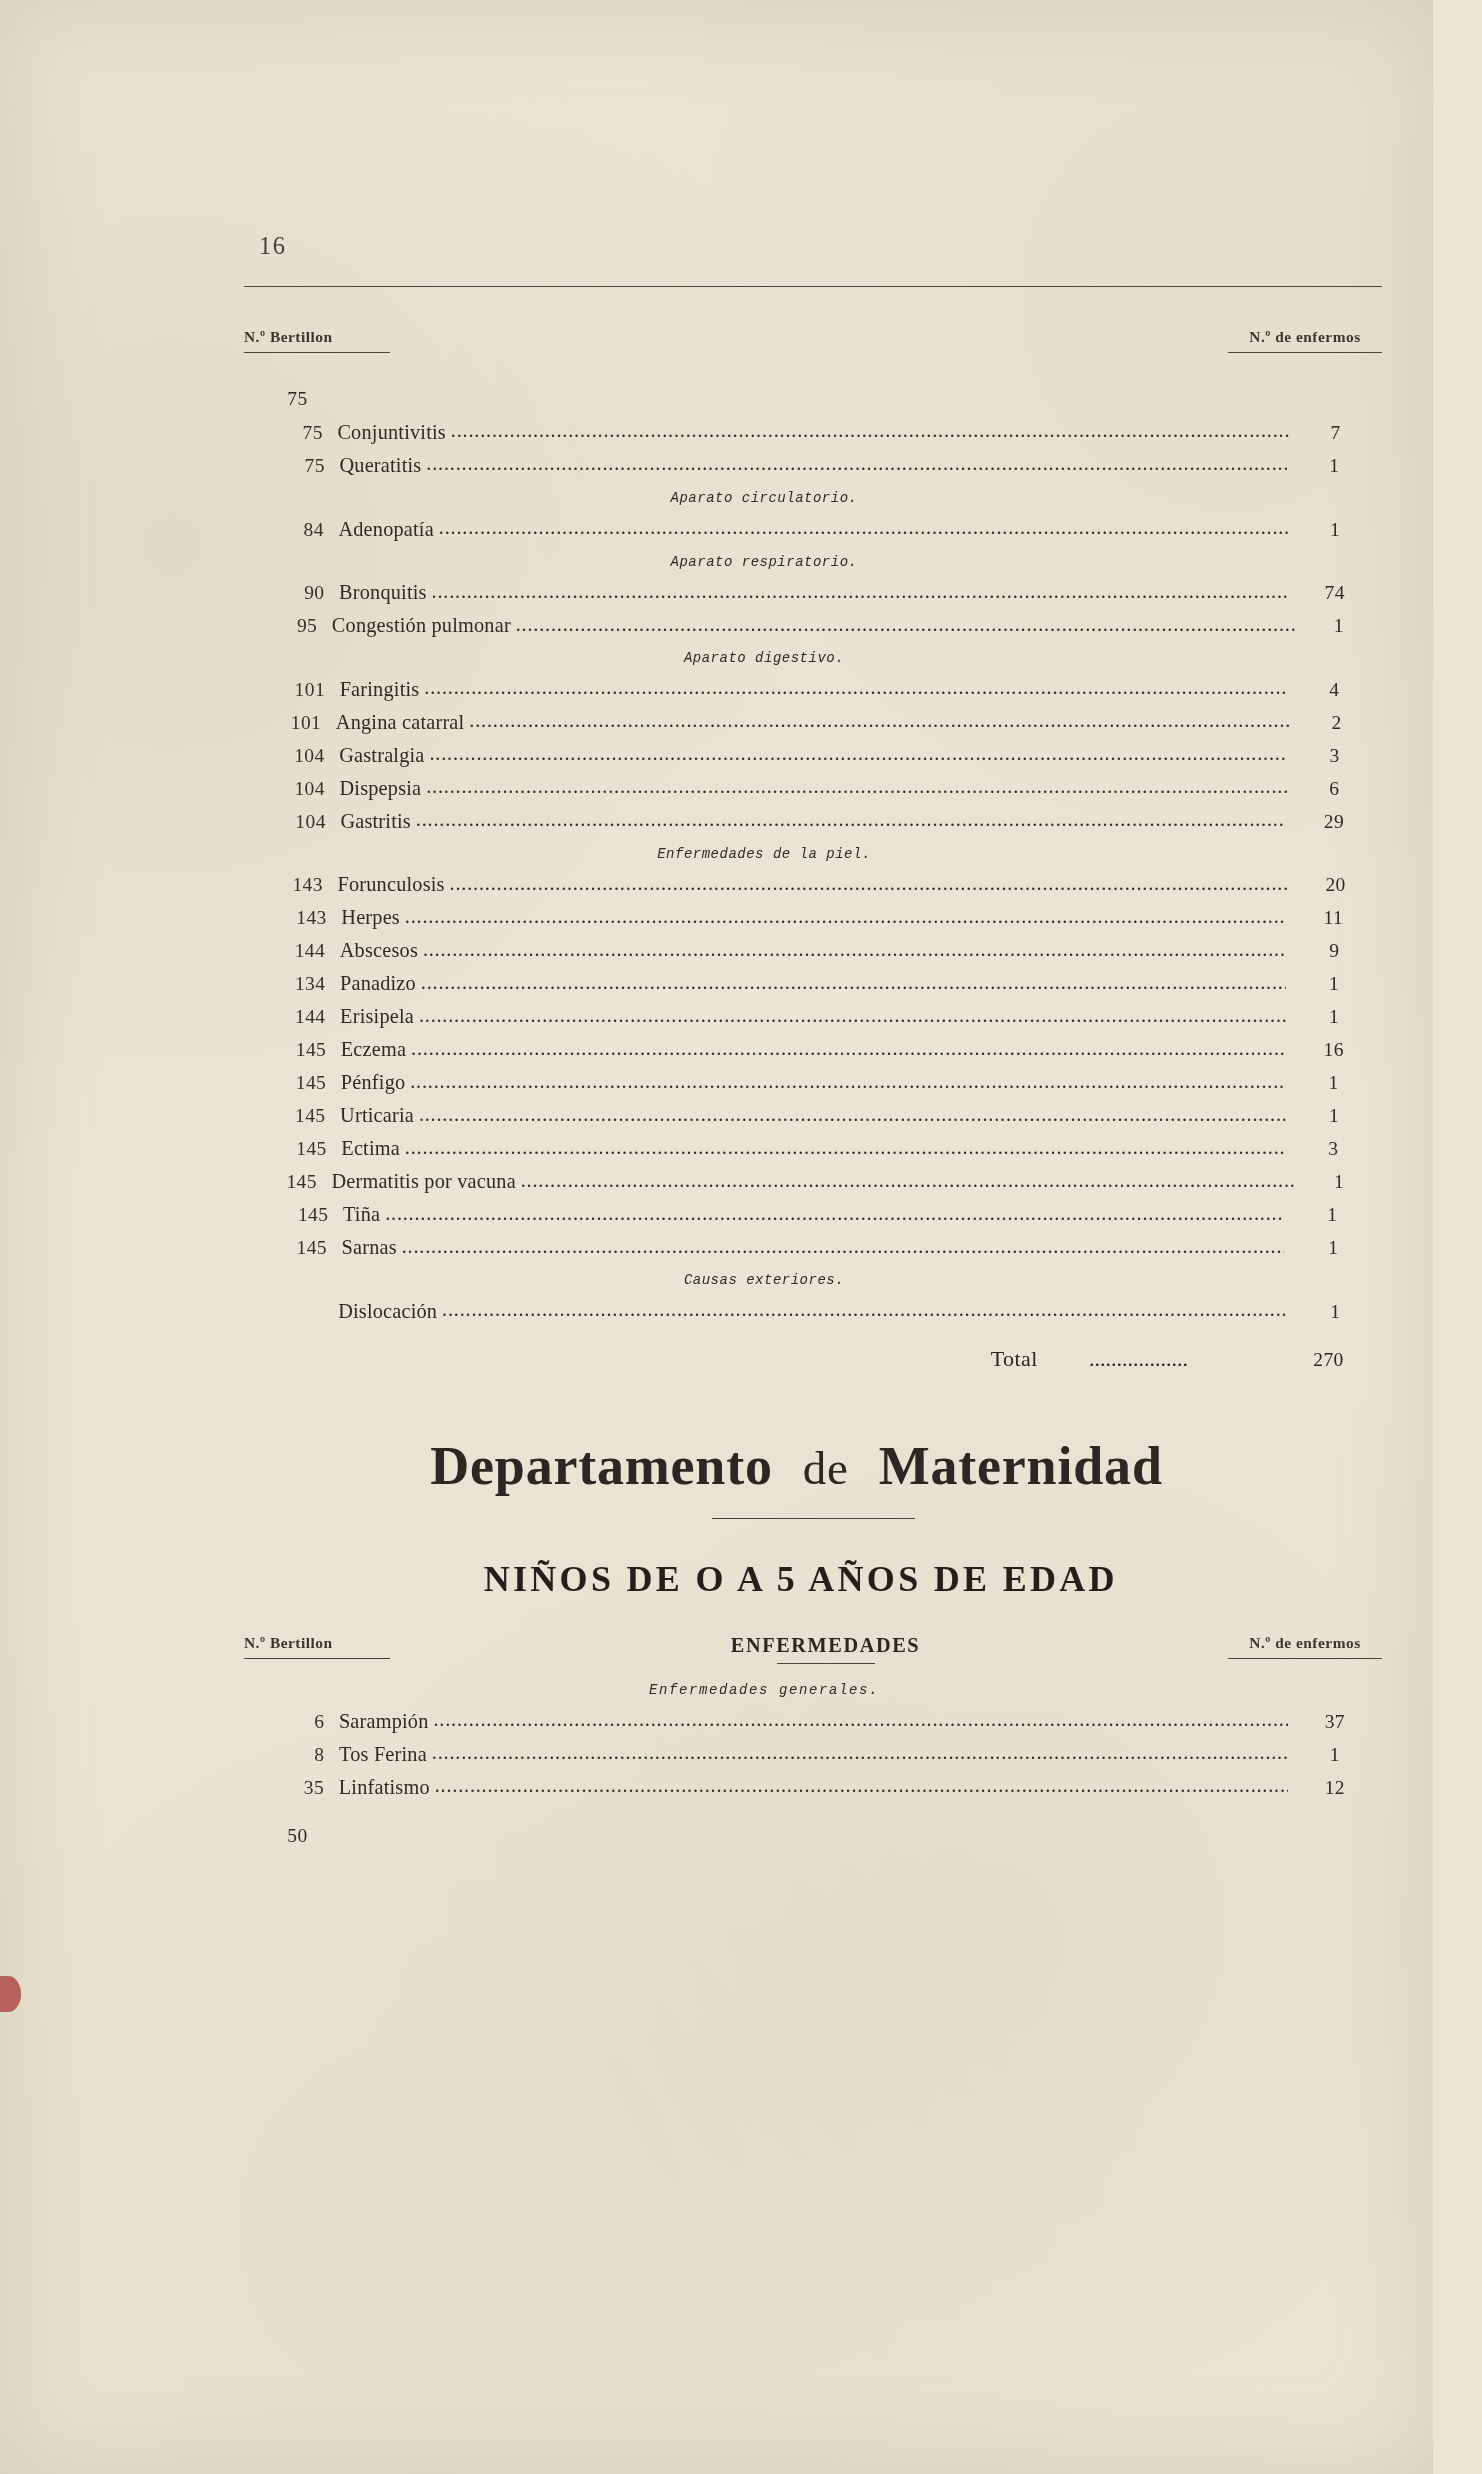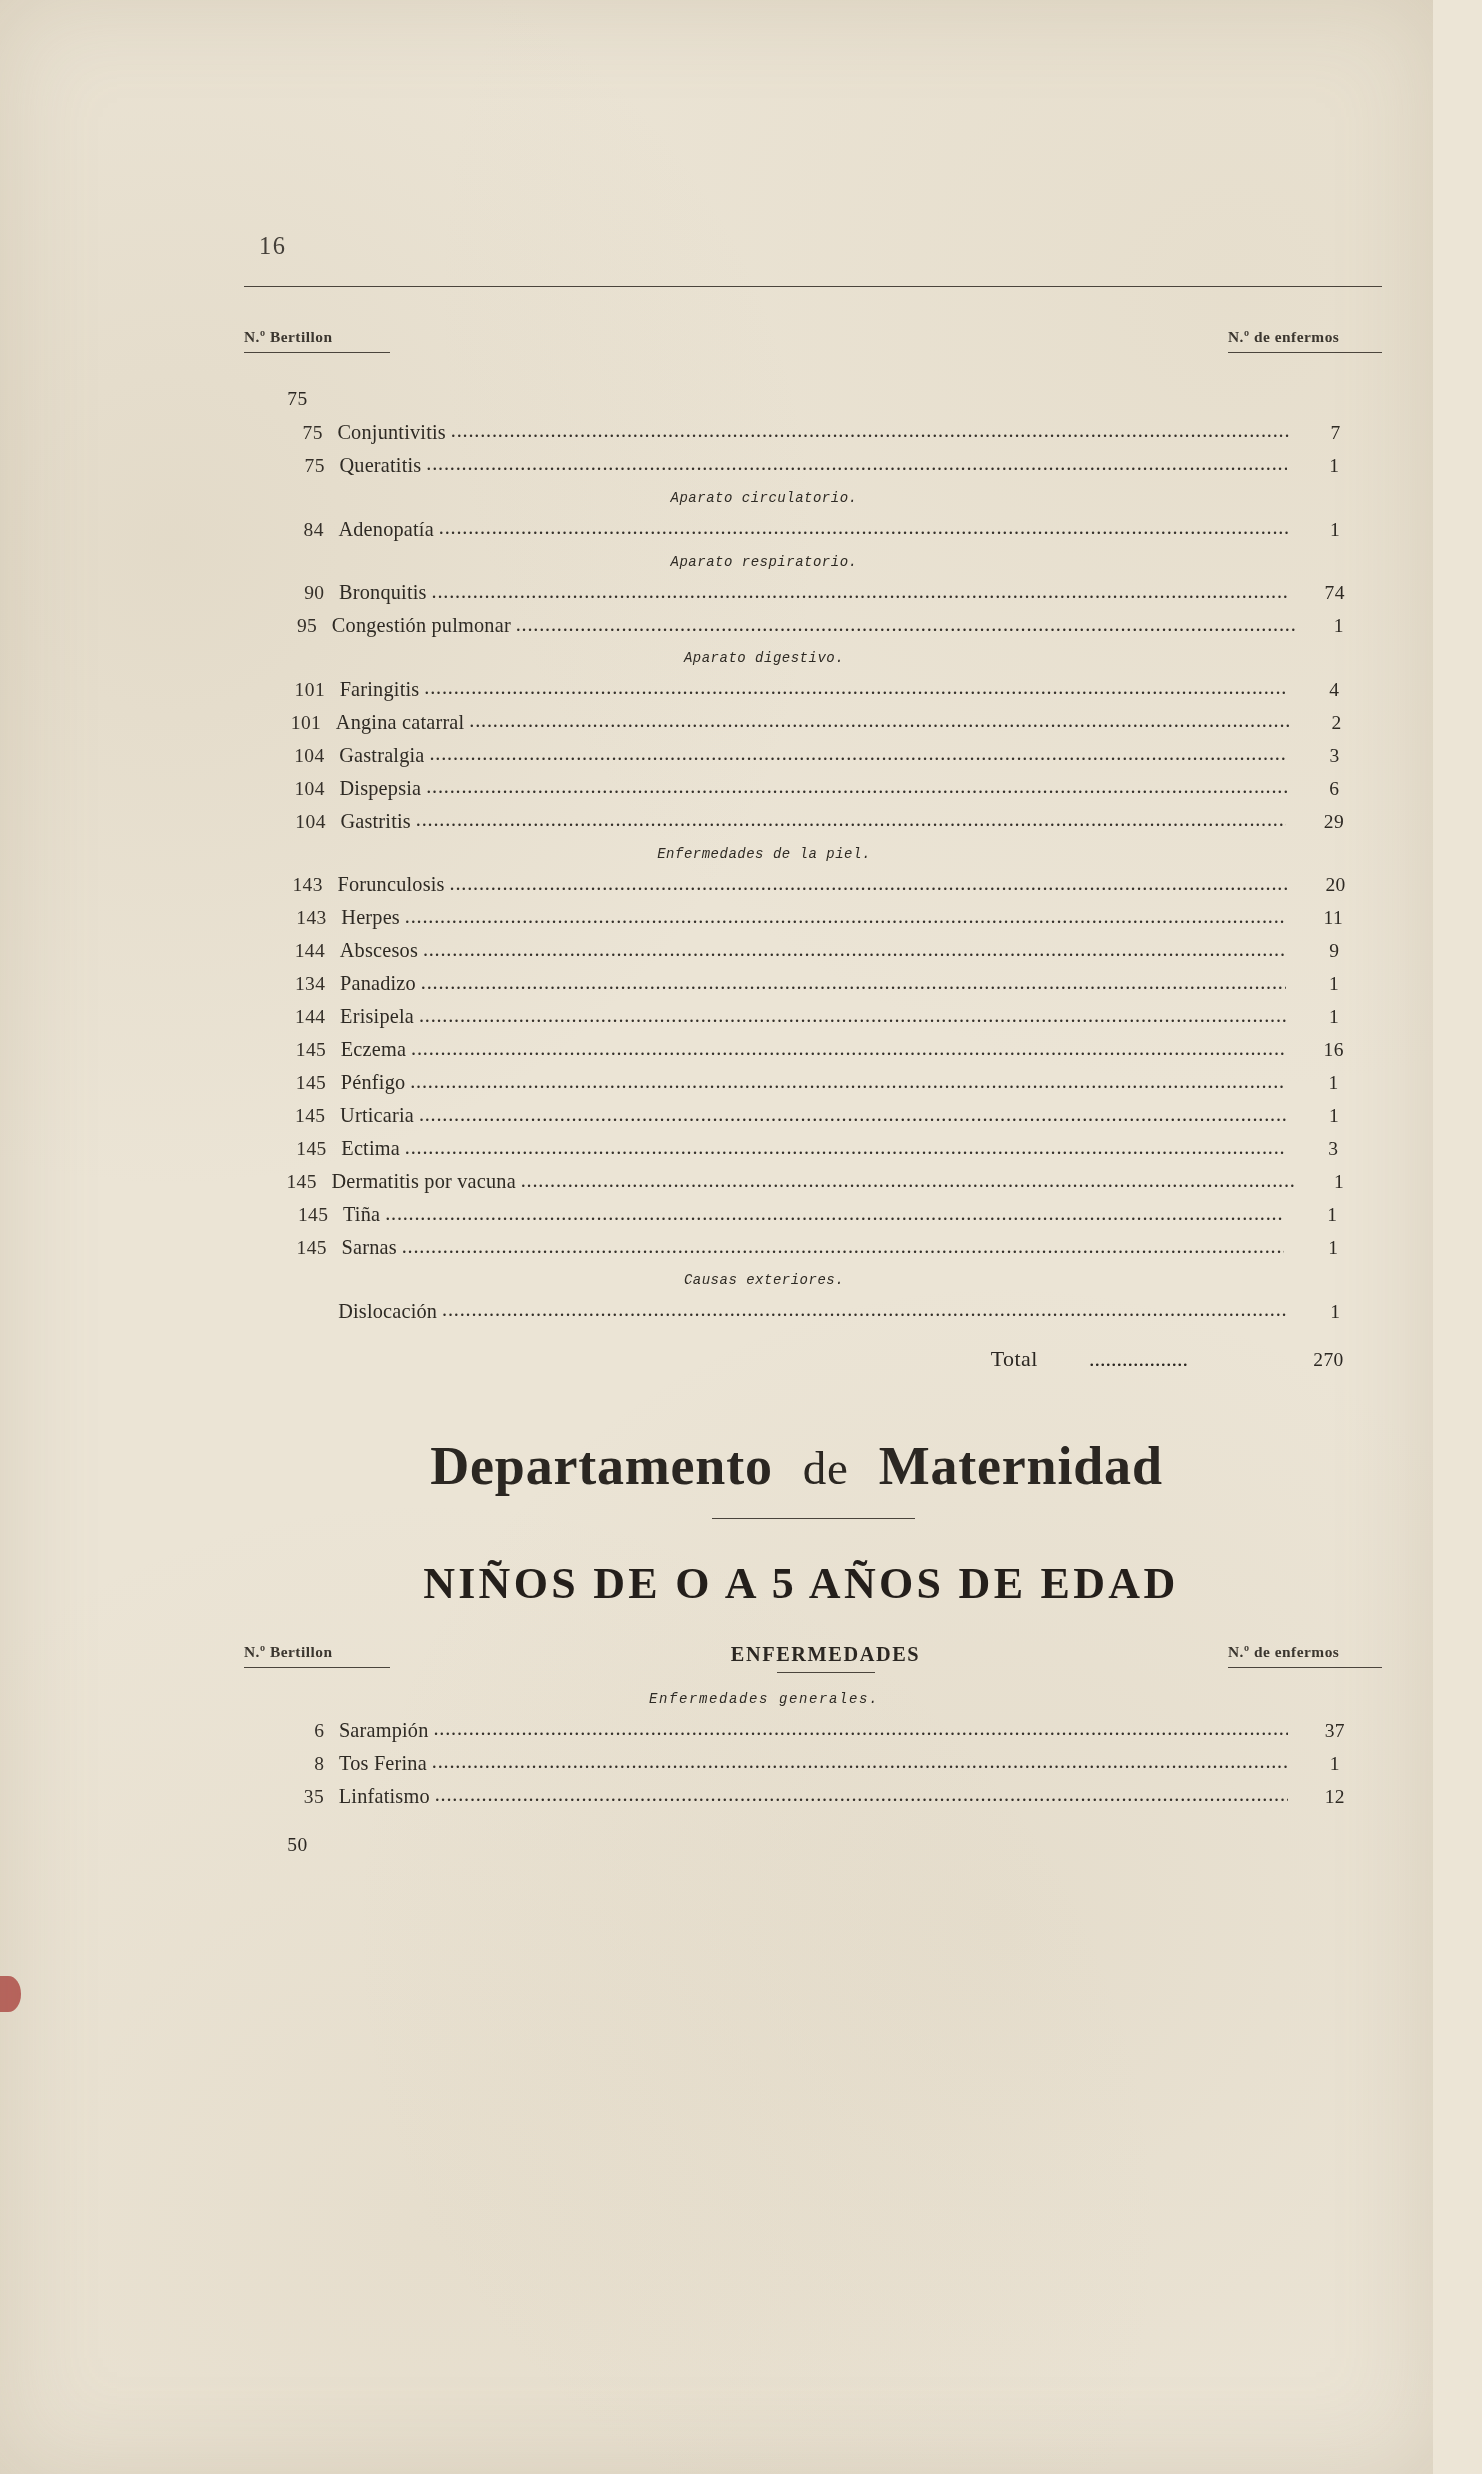--- a/index.html
+++ b/index.html
@@ -72,21 +72,21 @@
     color: #3b362f;
     padding-bottom: 4.9px;
     font-weight: 600;
   }
   .col-head .underline {
     display: block;
     border-bottom: 1.6px solid #4a443c;
     margin-top: 5.7px;
   }
   .head-left { width: 146px; }
-  .head-right { width: 154px; }
+  .head-right { width: 154px; text-align: center;}
   .table {
     position: absolute;
     left: 244px;
     top: 382px;
     width: 1138px;
   }
   .row {
     display: flex;
     align-items: baseline;
     font-size: 20.3px;
@@ -183,21 +183,21 @@
   }
   .short-rule {
     width: 203px;
     margin: 21px auto 0 auto;
     border-top: 1.6px solid #4a443c;
     padding-right: 0;
   }
   .subhead {
     margin-top: 39px;
     text-align: center;
-    font-size: 44px;
+    font-size: 36px;
     font-weight: bold;
     letter-spacing: 3.3px;
     color: #241f1b;
     padding-right: 24.4px;
   }
   .head-row2 {
     margin-top: 34px;
     display: flex;
     justify-content: space-between;
     align-items: flex-start;

